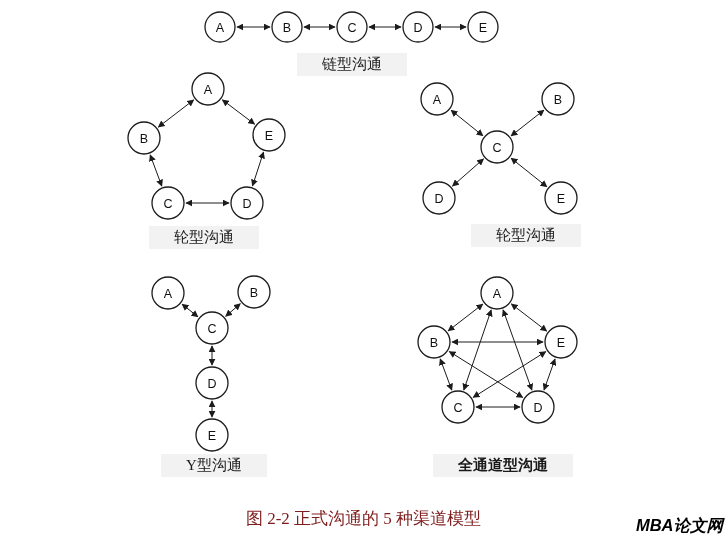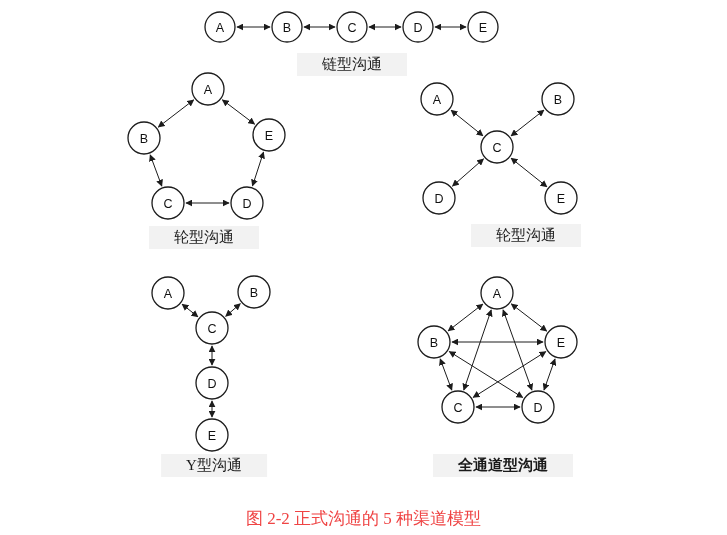--- a/index.html
+++ b/index.html
@@ -33,21 +33,21 @@
   }
   #label-chain { left: 352px; top: 53px; }
   #label-ring  { left: 204px; top: 226px; }
   #label-wheel { left: 526px; top: 224px; }
   #label-y     { left: 214px; top: 454px; font-family: Liberation Serif, serif; }
   #label-all   { left: 503px; top: 454px; font-weight: bold; }
   .caption {
     position: absolute; left: 0; right: 0; top: 507px;
     text-align: center;
     font-family: "Liberation Serif", serif;
-    font-size: 17px; color: #ef4444;
+    font-size: 17px; color: #7f1d1d;
     white-space: nowrap;
   }
   .watermark {
     position: absolute; right: 4px; bottom: 1px;
     text-align: right; line-height: 1.12;
   }
   .wm-brand {
     display: block;
     font-family: "Liberation Sans", sans-serif;
     font-style: italic; font-weight: bold;
@@ -164,13 +164,14 @@
 
 <div class="diagram-label" id="label-chain">链型沟通</div>
 <div class="diagram-label" id="label-ring">轮型沟通</div>
 <div class="diagram-label" id="label-wheel">轮型沟通</div>
 <div class="diagram-label" id="label-y">Y型沟通</div>
 <div class="diagram-label" id="label-all">全通道型沟通</div>
 
 <div class="caption">图 2-2  正式沟通的 5 种渠道模型</div>
 
 <div class="watermark">
+  <span class="wm-brand">MBA论文网</span>
 </div>
 
 </body></html>

